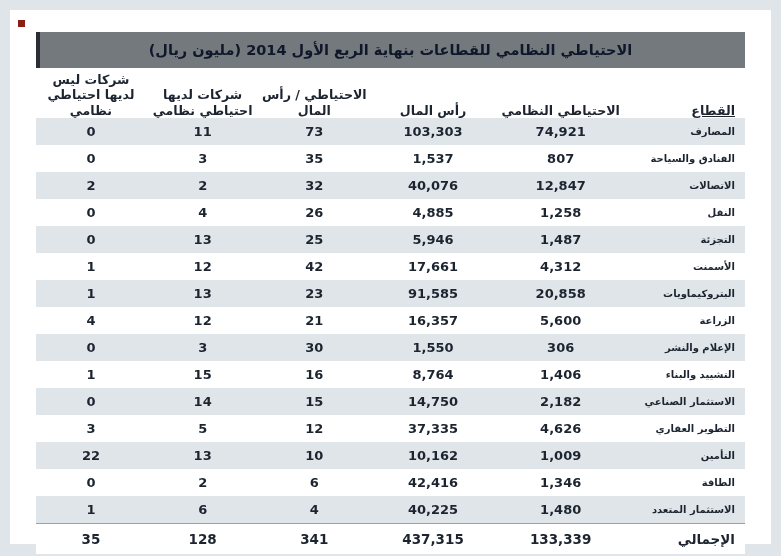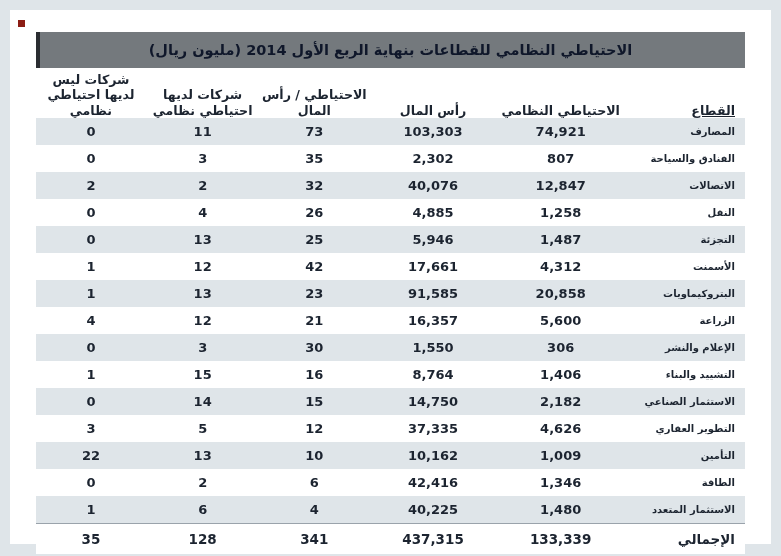--- a/index.html
+++ b/index.html
@@ -167,21 +167,21 @@
             <td class="sector-cell">المصارف</td>
             <td>74,921</td>
             <td>103,303</td>
             <td>73</td>
             <td>11</td>
             <td>0</td>
           </tr>
           <tr class="even">
             <td class="sector-cell">الفنادق والسياحة</td>
             <td>807</td>
-            <td>2,302</td>
+            <td>1,537</td>
             <td>35</td>
             <td>3</td>
             <td>0</td>
           </tr>
           <tr class="odd">
             <td class="sector-cell">الاتصالات</td>
             <td>12,847</td>
             <td>40,076</td>
             <td>32</td>
             <td>2</td>

